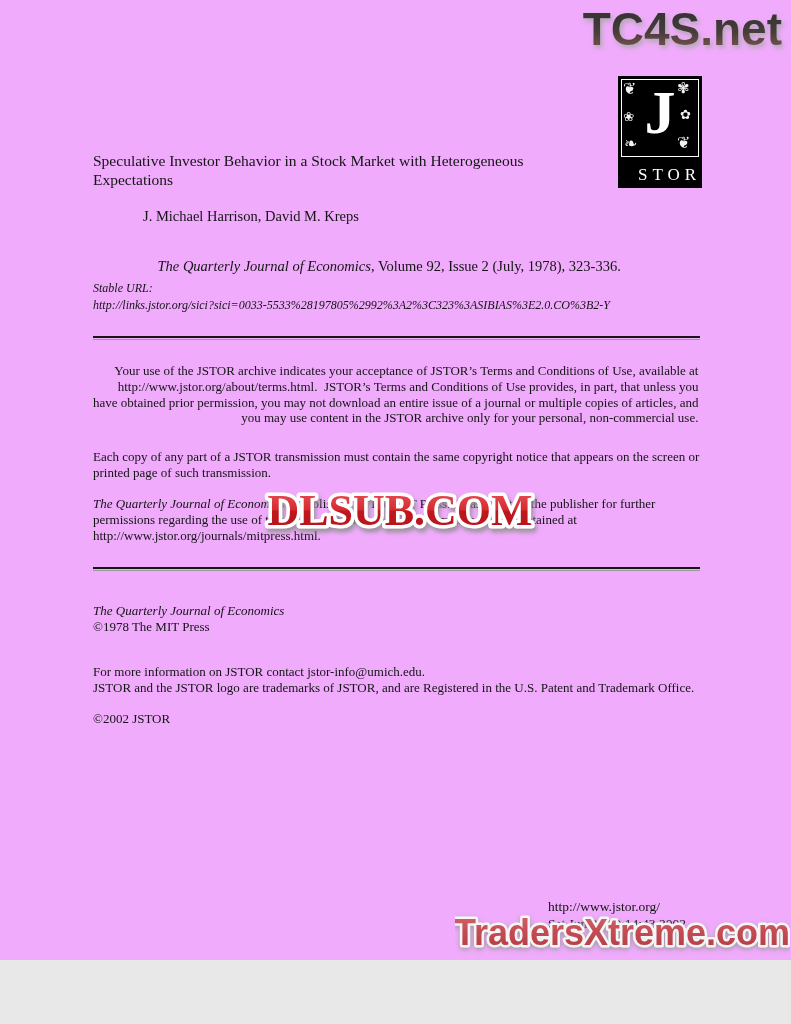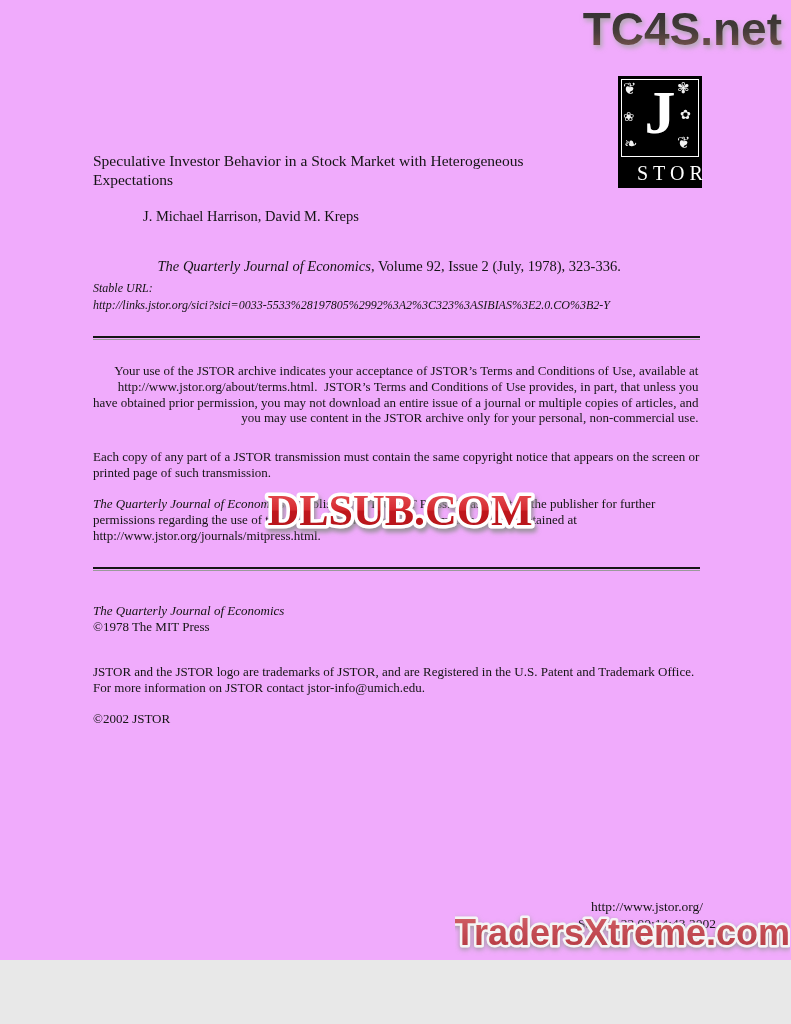--- a/index.html
+++ b/index.html
@@ -27,21 +27,21 @@
   }
   .flourish { position:absolute; color:#fff; font-family:"DejaVu Sans", sans-serif; line-height:1; opacity:.95; }
   .f0 { left:1px;  top:1px;  font-size:16px; }
   .f1 { left:55px; top:1px;  font-size:15px; }
   .f2 { left:1px;  top:30px; font-size:13px; }
   .f3 { left:58px; top:28px; font-size:13px; }
   .f4 { left:2px;  top:56px; font-size:16px; }
   .f5 { left:55px; top:55px; font-size:16px; }
   .logo-stor {
     position:absolute; left:0; right:0; bottom:3px; text-align:center;
-    color:#fff; font-family:"Liberation Serif", serif; font-size:20px; letter-spacing:5px; padding-left:19px;margin-top:14px;
+    color:#fff; font-family:"Liberation Serif", serif; font-size:17px; letter-spacing:5px; padding-left:19px;margin-top:14px;
   }
 
   
   .title { left:93px; top:151px; width:500px; font-size:15.5px; font-weight:normal; line-height:19px; }
   .authors { left:143px; top:208px; font-size:14.5px;font-family:Liberation Serif, serif; }
   .citation { left:143px; top:241px; font-size:14.5px; }
   .italic { font-style:italic; }
   .stable { left:93px; top:280px; font-size:12px; line-height:16.5px;font-style:italic; }
 
   
@@ -56,21 +56,21 @@
   .para1 { left:93px; top:363px;text-align:right; }
   .para2 { left:93px; top:449px; }
   .para3 { left:93px; top:496px; }
 
   
   .jcopy { left:93px; top:603px; font-size:13px; line-height:16px; }
   .trademark { left:93px; top:664px; font-size:13px; line-height:16px; }
   .c2002 { left:93px; top:711px; font-size:13px; }
 
   
-  .footer { right:75px; top:898px; text-align:center; font-size:13.5px; line-height:17px;margin-left:35px; }
+  .footer { right:105px; top:898px; text-align:left; font-size:13.5px; line-height:17px;margin-left:35px; }
 
   
   .dlsub-svg { position:absolute; left:248px; top:481px; }
   .traders-svg { position:absolute; right:1px; bottom:0px; }
 </style>
 </head>
 <body>
 
 <div class="page">
 
@@ -159,22 +159,22 @@
       <div class="dark"></div>
       <div class="lite"></div>
     </div>
 
   <div class="abs jcopy">
     <div class="line italic">The Quarterly Journal of Economics</div>
     <div class="line">©1978 The MIT Press</div>
   </div>
 
   <div class="abs trademark">
+    <div class="line">For more information on JSTOR contact jstor-info@umich.edu.</div>
     <div class="line">JSTOR and the JSTOR logo are trademarks of JSTOR, and are Registered in the U.S. Patent and Trademark Office.</div>
-    <div class="line">For more information on JSTOR contact jstor-info@umich.edu.</div>
   </div>
 
   <div class="abs c2002">©2002 JSTOR</div>
 
   <div class="abs footer">
     <div class="line">http://www.jstor.org/</div>
     <div class="line">Sat Jun 22 00:14:43 2002</div>
   </div>
 
   <svg class="traders-svg" width="335" height="52">

